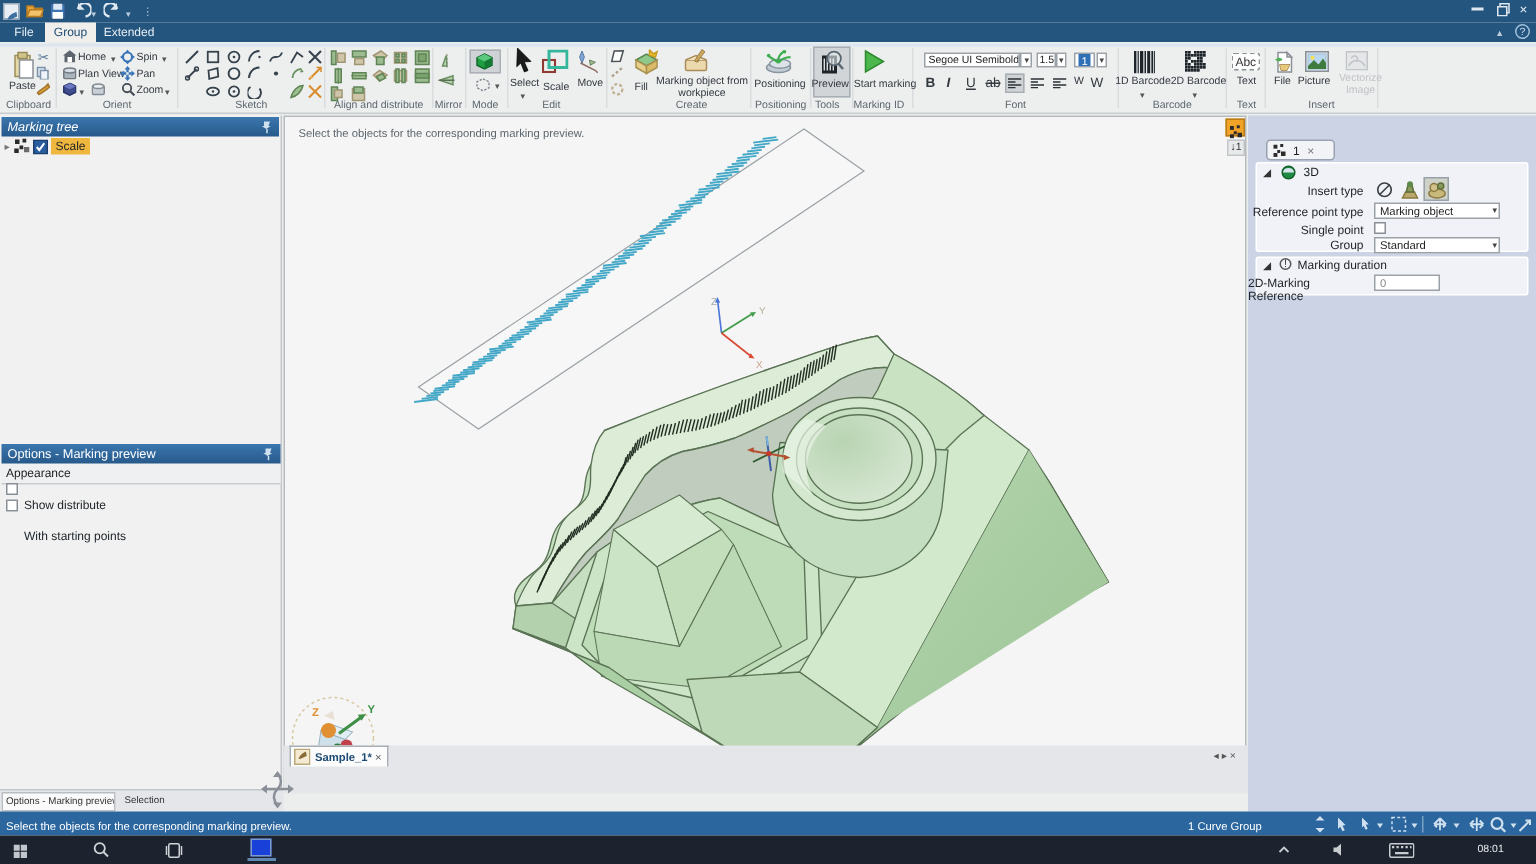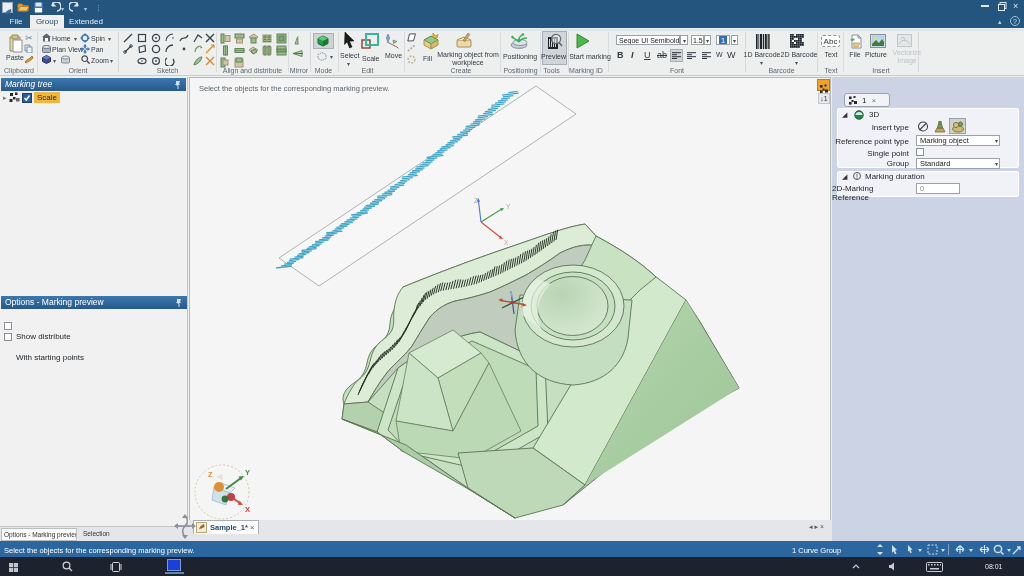--- a/index.html
+++ b/index.html
@@ -494,20 +494,21 @@
   <svg class="abs" style="left:22px;top:16px;" width="10" height="10" viewBox="0 0 10 10">
       <rect x="0.5" y="0.5" width="9" height="9" fill="#2a5d9e" stroke="#1c3f6e"></rect>
       <path d="M2.5 5 L4.2 7 L7.5 2.5" stroke="#fff" stroke-width="1.4" fill="none"></path>
     </svg>
   <div class="abs" style="left:34px;top:14.5px;background:#f0b73e;color:#1d2228;font-size:8px;padding:1px 3px;">Scale</div>
 
   <div class="phead" style="height:13px;margin:0 1px;position:absolute;top:219px;left:0;width:186px;">Options - Marking preview<span class="pin"><svg width="8" height="9" viewBox="0 0 8 9">
           <path d="M2 1 h4 l-1 3 h1.5 l-3 2 -3-2 H2z" fill="#cfe0ef"></path>
           <line x1="4" y1="6" x2="4" y2="9" stroke="#cfe0ef" stroke-width="1"></line>
         </svg></span></div>
+  <div class="abs" style="left:1px;top:233px;width:186px;height:13px;background:#eef0f2;border-bottom:1px solid #c9cdd0;font-size:8px;color:#222;padding-left:3px;line-height:12px;">Appearance</div>
   <div class="cb" style="left:4px;top:245px;"></div>
   <div class="lbl8 abs" style="left:16px;top:244px;margin-top:32px;">With starting points</div>
   <div class="cb" style="left:4px;top:256px;"></div>
   <div class="lbl8 abs" style="left:16px;top:255px;">Show distribute</div>
 </div>
 <div id="vp" class="abs"></div>
 
 <svg class="abs" style="left:189px;top:77px;" width="642" height="448" viewBox="189 77 642 448">
 <defs>
 <radialGradient id="bowl" cx="0.6" cy="0.7" r="0.8">
@@ -884,21 +885,21 @@
   <div class="abs lbl8" style="left:33px;top:95px;">Marking duration</div>
   <div class="abs lbl8" style="right:115px;top:107px;">2D-Marking Reference</div>
   <div class="combo" style="left:84px;top:106px;width:44px;height:11px;line-height:10px;padding-left:3px;color:#888;">0</div>
 </div>
 
 <div class="abs" style="left:0;top:526px;width:189px;height:15px;background:#e4e6e9;border-top:1px solid #c3c7ca;">
   <div class="abs" style="left:1px;top:1px;width:76px;height:13px;background:#fafafa;border:1px solid #b9bec2;font-size:6.5px;color:#333;line-height:12px;padding:0 2px;white-space:nowrap;overflow:hidden;">Options - Marking preview</div>
   <div class="abs" style="left:81px;top:1px;height:13px;font-size:6.5px;color:#333;line-height:12px;padding:0 2px;">Selection</div>
 </div>
 
-<div class="abs" style="left:189px;top:520px;width:643px;height:32px;background:#e4e6e9;">
+<div class="abs" style="left:189px;top:497px;width:643px;height:32px;background:#e4e6e9;">
   <div class="abs" style="left:4px;top:0px;height:14px;background:#fcfcfc;border:1px solid #a8aeb3;border-bottom:none;font-size:7.5px;color:#1c4a74;font-weight:bold;line-height:13px;padding:0 4px 0 16px;">Sample_1*<span style="color:#555;font-weight:normal;"> ×</span></div>
   <svg class="abs" style="left:7px;top:2px;" width="11" height="11" viewBox="0 0 11 11">
       <rect x="0.5" y="0.5" width="10" height="10" fill="#f4ead2" stroke="#b9a878"></rect>
       <path d="M3 7 C4 4 6 3 8 2 L8.5 5 C6 6 5 7 3 7Z" fill="#8a6b3a"></path>
     </svg>
   <div class="abs" style="right:8px;top:3px;font-size:7px;color:#555;">◂ ▸ ×</div>
 </div>
 
 <div id="statusbar" class="abs">
   <div class="abs" style="left:4px;top:4.5px;font-size:7.5px;">Select the objects for the corresponding marking preview.</div>

